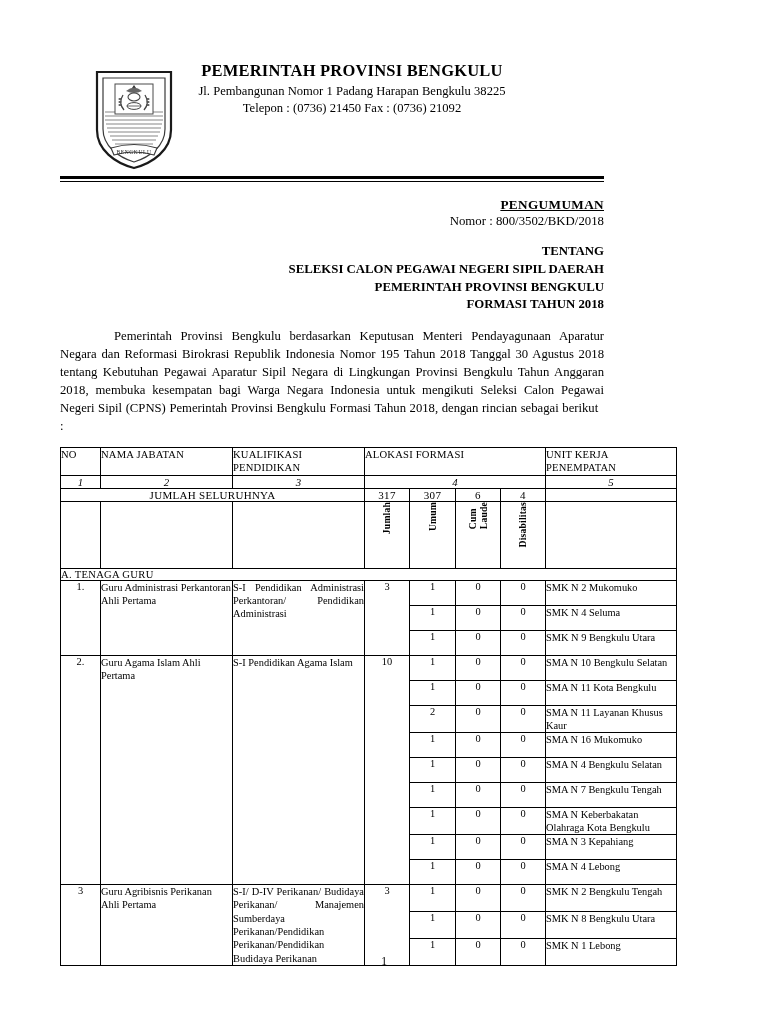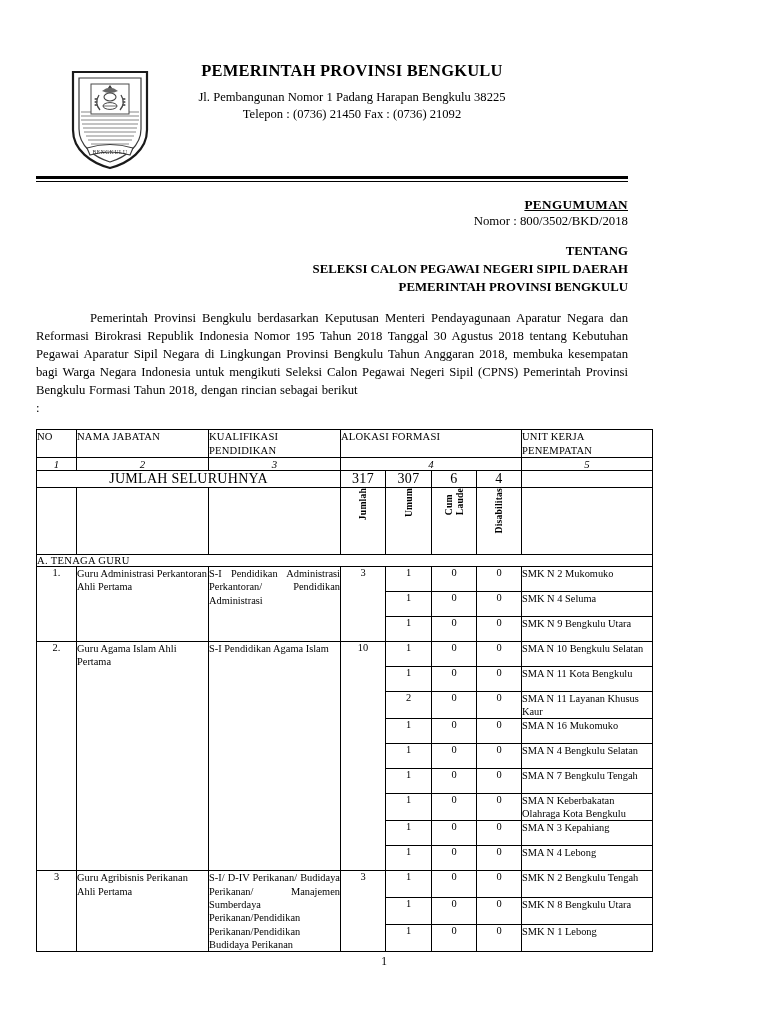--- a/index.html
+++ b/index.html
@@ -15,21 +15,21 @@
     color: #000000;
     position: relative;
     overflow: hidden;
   }
   .page {
     position: absolute;
     left: 0; top: 0;
     width: 664px;
     height: 1024px;
     box-sizing: border-box;
-    padding: 0 36px;
+    padding: 0 60px;
   }
 
   
   .letterhead {
     position: relative;
     padding-top: 62px;
     height: 108px;
   }
   .logo {
     position: absolute;
@@ -53,21 +53,21 @@
     font-size: 29px;
     font-weight: bold;
     letter-spacing: 0.3px;
     line-height: 1.12;
     margin-top: 1px;
   }
   .lh-l3, .lh-l4, .lh-l5 {
     font-size: 12.6px;
     line-height: 1.32;
   }
-  .lh-l3 { margin-top: 8px; }
+  .lh-l3 { margin-top: 2px; }
   .lh-url { font-style: italic; }
 
   .rule-thick {
     margin-top: 6px;
     border-top: 3.2px solid #000;
     border-bottom: 1.1px solid #000;
     height: 1.6px;
     box-sizing: content-box;
   }
 
@@ -147,21 +147,21 @@
     vertical-align: middle;
     font-style: italic;
     font-weight: bold;
     font-size: 10.8px;
     padding: 3px 2px;
   }
   .jumlah-row td {
     text-align: center;
     vertical-align: middle;
     font-weight: bold;
-    font-size: 14px;
+    font-size: 11px;
     letter-spacing: 0.3px;
     padding: 4px 2px;
   }
   .vhdr-row td { height: 66px; }
   .vhdr {
     text-align: center;
     vertical-align: bottom;
   }
   .vh-inner {
     writing-mode: vertical-rl;
@@ -281,20 +281,21 @@
   </div>
 
   <div class="rule-thick"></div>
 
   <div class="title-block">
     <div class="t-pengumuman">PENGUMUMAN</div>
     <div class="t-nomor">Nomor : 800/3502/BKD/2018</div>
     <div class="t-tentang">TENTANG</div>
     <div class="t-line">SELEKSI CALON PEGAWAI NEGERI SIPIL DAERAH</div>
     <div class="t-line">PEMERINTAH PROVINSI BENGKULU</div>
+    <div class="t-line">FORMASI TAHUN 2018</div>
   </div>
 
   <div class="intro"><span>Pemerintah Provinsi Bengkulu berdasarkan Keputusan Menteri Pendayagunaan Aparatur Negara dan Reformasi Birokrasi Republik Indonesia Nomor 195 Tahun 2018 Tanggal 30 Agustus 2018 tentang Kebutuhan Pegawai Aparatur Sipil Negara di Lingkungan Provinsi Bengkulu Tahun Anggaran 2018, membuka kesempatan bagi Warga Negara Indonesia untuk mengikuti Seleksi Calon Pegawai Negeri Sipil (CPNS) Pemerintah Provinsi Bengkulu Formasi Tahun 2018, dengan rincian sebagai berikut</span><span class="tail">:</span></div>
 
   <div class="tbl-wrap">
     <table class="formasi">
       <colgroup>
         <col class="c-no">
           <col class="c-jabatan">
           <col class="c-kual">

